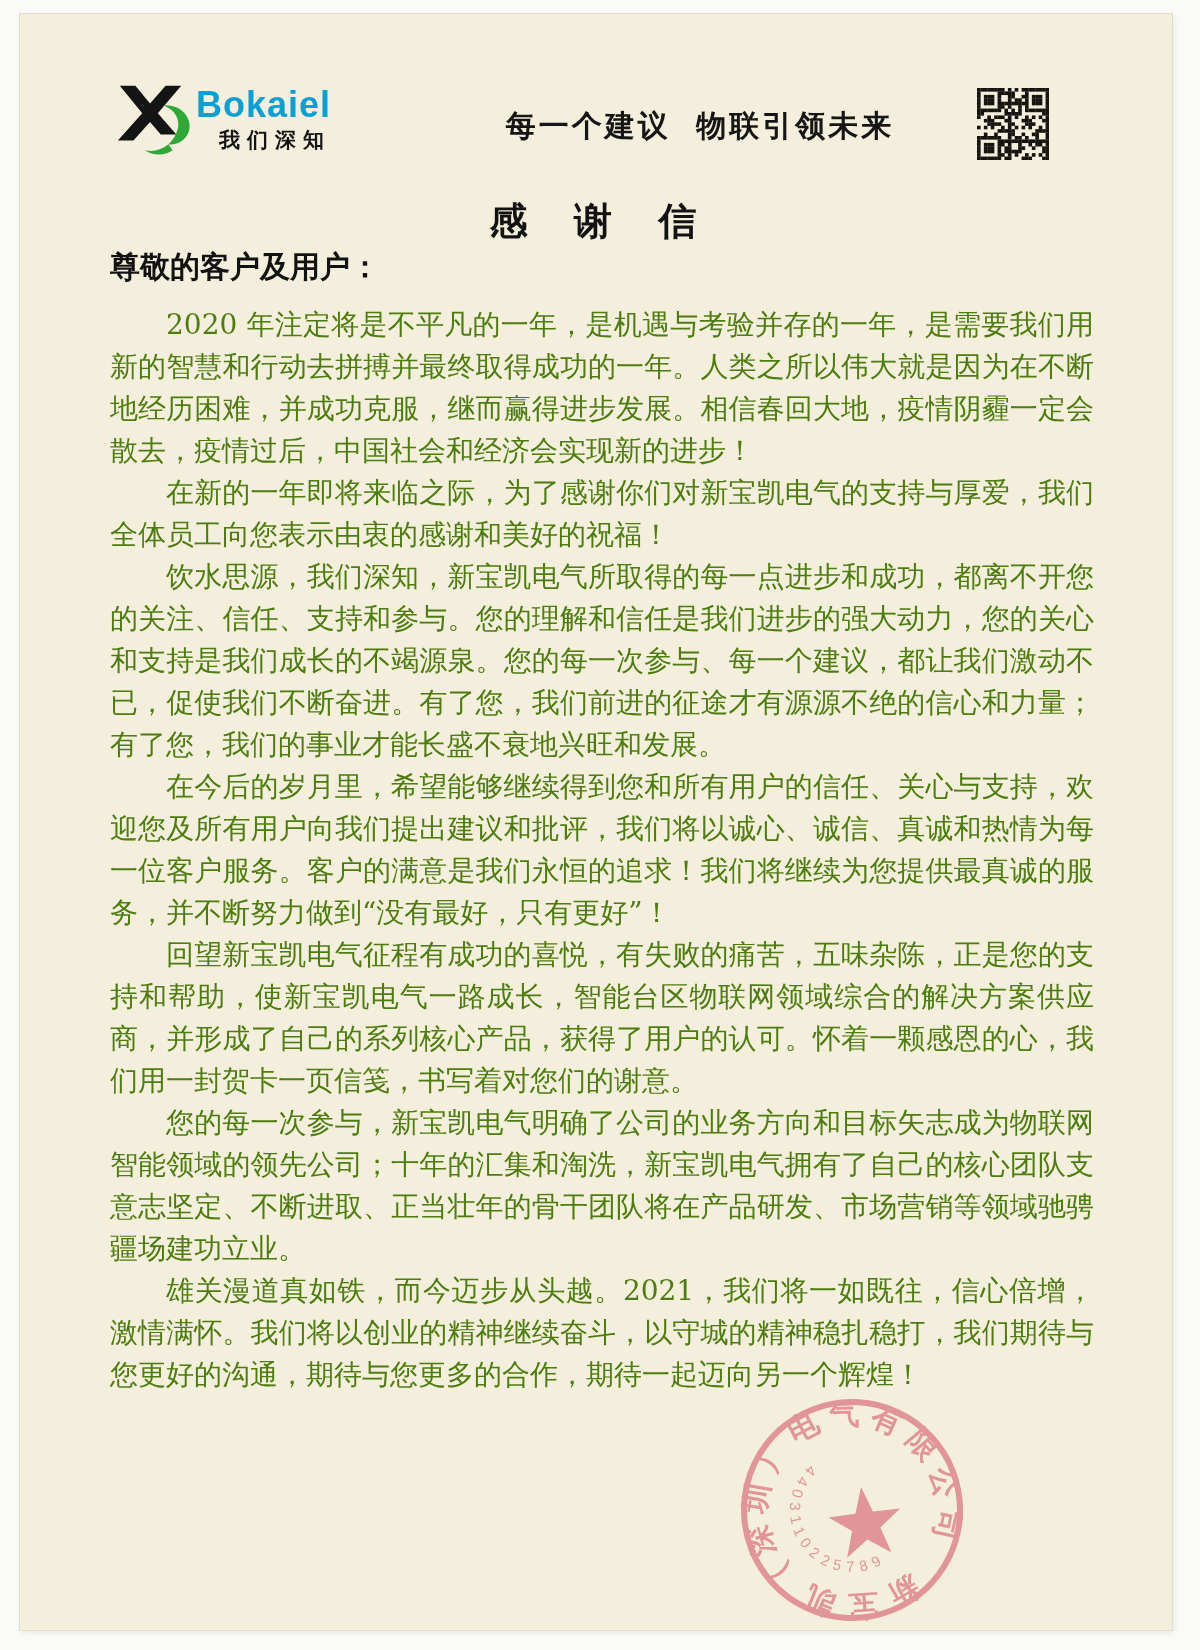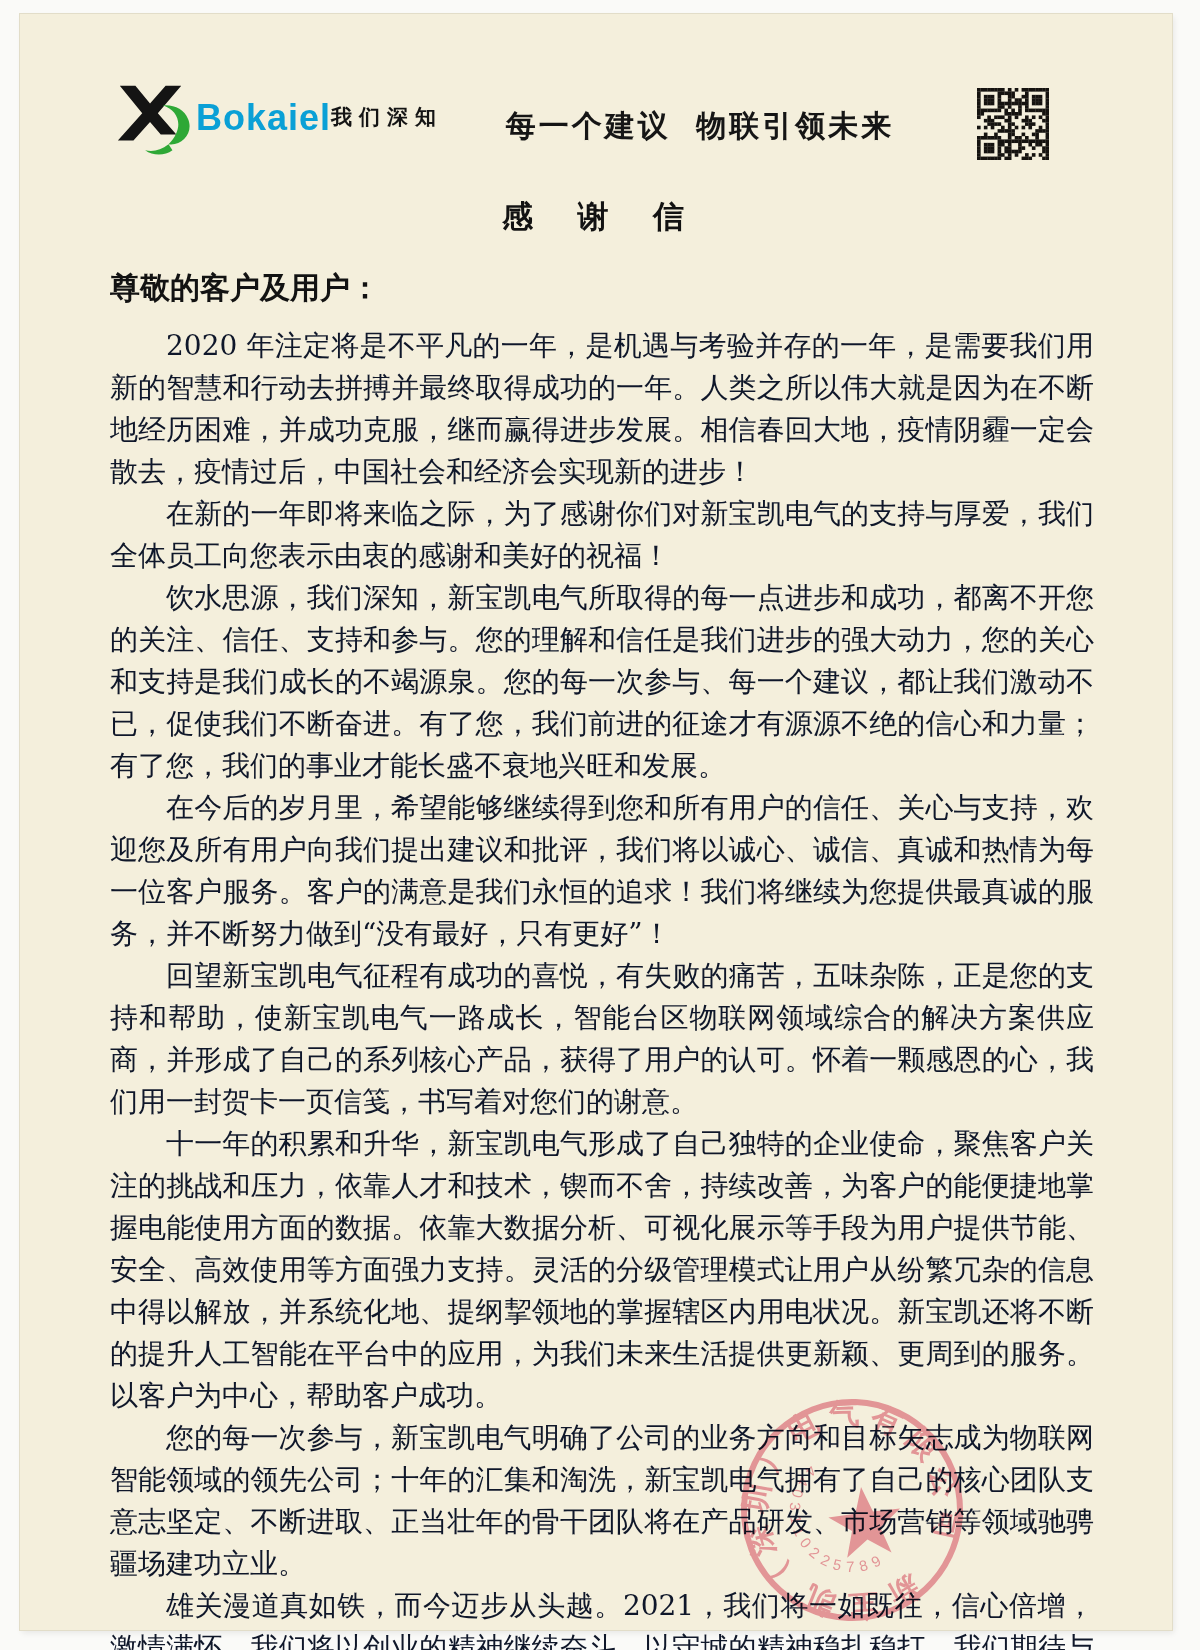--- a/index.html
+++ b/index.html
@@ -15,21 +15,21 @@
     width:1152px; height:1616px;
     background:#f4efdc;
     box-shadow:0 0 0 1px #e2ddc9, 2px 3px 6px rgba(0,0,0,0.08);
   }
   
   .logo {
     position:absolute; left:92px; top:62px;
     display:flex; align-items:center; gap:6px;
   }
   .logo-mark { width:78px; height:84px; }
-  .brand-col { display:flex; flex-direction:row; line-height:1; }
+  .brand-col { display:flex; flex-direction:column; line-height:1;align-items:flex-end; }
   .brand-name {
     font-family:"Liberation Sans", sans-serif;
     font-weight:bold; font-size:36px; color:#0aa0d6;
     letter-spacing:1px;
   }
   .brand-cn {
     font-family:"Liberation Sans", sans-serif;
     font-weight:bold; font-size:21px; color:#141414;
     letter-spacing:7px; margin-top:6px;
   }
@@ -43,34 +43,33 @@
   }
   .qr { position:absolute; left:957px; top:74px; width:72px; height:72px; }
   
   .letter {
     position:absolute; left:90px; top:182px; width:984px;
     color:#33302a;
   }
   .title {
     text-align:center;
     font-family:"Liberation Sans", sans-serif;
-    font-weight:bold; font-size:31px; color:#121212;
+    font-weight:bold; font-size:38px; color:#121212;
     letter-spacing:18px;
-    margin-bottom:30px;
   }
   .salutation {
     font-family:"Liberation Sans", sans-serif;
     font-weight:bold; font-size:30px; color:#121212;
     margin-bottom:16px;
   }
   .letter p {
     font-size:28px; line-height:42px;
     text-align:justify;
     text-indent:2em;
-    color:#0f172a;
+    color:#4d7c0f;
   }
   
   .seal {
     position:absolute; left:716px; top:1380px;
     width:232px; height:232px;
     mix-blend-mode:multiply;
     pointer-events:none;
   }
 </style>
 </head>
@@ -345,21 +344,20 @@
 
   <div class="letter">
     <h1 class="title">感 谢 信</h1>
     <div class="salutation">尊敬的客户及用户：</div>
 
     <p>2020 年注定将是不平凡的一年，是机遇与考验并存的一年，是需要我们用新的智慧和行动去拼搏并最终取得成功的一年。人类之所以伟大就是因为在不断地经历困难，并成功克服，继而赢得进步发展。相信春回大地，疫情阴霾一定会散去，疫情过后，中国社会和经济会实现新的进步！</p>
     <p>在新的一年即将来临之际，为了感谢你们对新宝凯电气的支持与厚爱，我们全体员工向您表示由衷的感谢和美好的祝福！</p>
     <p>饮水思源，我们深知，新宝凯电气所取得的每一点进步和成功，都离不开您的关注、信任、支持和参与。您的理解和信任是我们进步的强大动力，您的关心和支持是我们成长的不竭源泉。您的每一次参与、每一个建议，都让我们激动不已，促使我们不断奋进。有了您，我们前进的征途才有源源不绝的信心和力量；有了您，我们的事业才能长盛不衰地兴旺和发展。</p>
     <p>在今后的岁月里，希望能够继续得到您和所有用户的信任、关心与支持，欢迎您及所有用户向我们提出建议和批评，我们将以诚心、诚信、真诚和热情为每一位客户服务。客户的满意是我们永恒的追求！我们将继续为您提供最真诚的服务，并不断努力做到“没有最好，只有更好”！</p>
     <p>回望新宝凯电气征程有成功的喜悦，有失败的痛苦，五味杂陈，正是您的支持和帮助，使新宝凯电气一路成长，智能台区物联网领域综合的解决方案供应商，并形成了自己的系列核心产品，获得了用户的认可。怀着一颗感恩的心，我们用一封贺卡一页信笺，书写着对您们的谢意。</p>
-    <p>十一年的积累和升华，新宝凯电气形成了自己独特的企业使命，聚焦客户关注的挑战和压力，依靠人才和技术，锲而不舍，持续改善，为客户的能便捷地掌握电能使用方面的数据。依靠大数据分析、可视化展示等手段为用户提供节能、安全、高效使用等方面强力支持。灵活的分级管理模式让用户从纷繁冗杂的信息中得以解放，并系统化地、提纲挈领地的掌握辖区内用电状况。新宝凯还将不断的提升人工智能在平台中的应用，为我们未来生活提供更新颖、更周到的服务。以客户为中心，帮助客户成功。</p>
     <p>您的每一次参与，新宝凯电气明确了公司的业务方向和目标矢志成为物联网智能领域的领先公司；十年的汇集和淘洗，新宝凯电气拥有了自己的核心团队支意志坚定、不断进取、正当壮年的骨干团队将在产品研发、市场营销等领域驰骋疆场建功立业。</p>
     <p>雄关漫道真如铁，而今迈步从头越。2021，我们将一如既往，信心倍增，激情满怀。我们将以创业的精神继续奋斗，以守城的精神稳扎稳打，我们期待与您更好的沟通，期待与您更多的合作，期待一起迈向另一个辉煌！</p>
 
   </div>
 
   <svg class="seal" viewBox="0 0 232 232" aria-hidden="true">
     <defs>
       <path id="sealNameArc" d="M 116 30 a 86 86 0 1 1 -0.1 0" fill="none"></path>
       <path id="sealSerialArc" d="M 116 178 a 62 62 0 1 0 -0.1 0" fill="none"></path>
     </defs>

